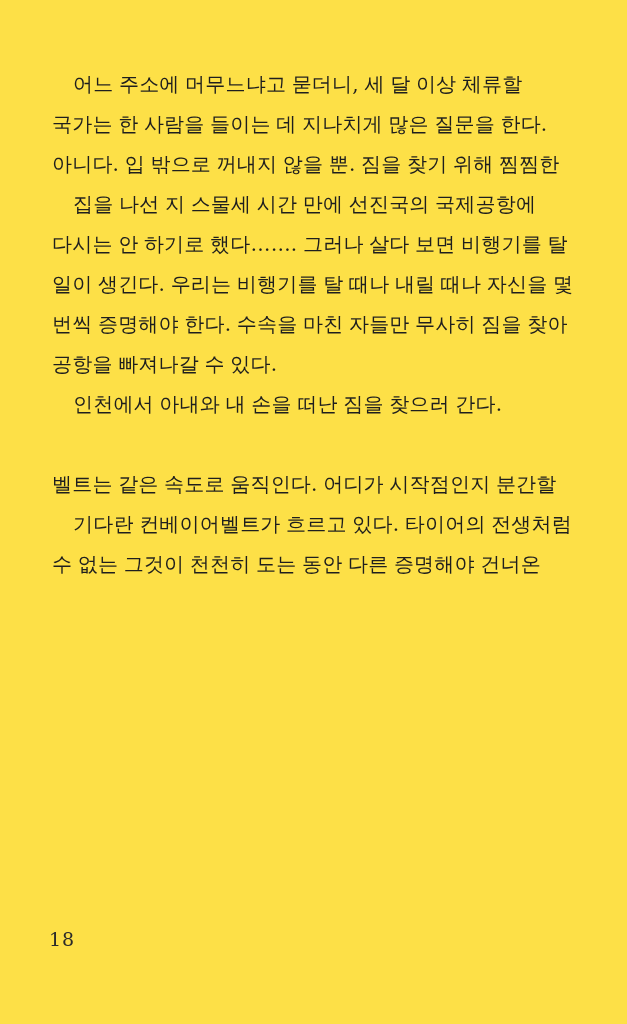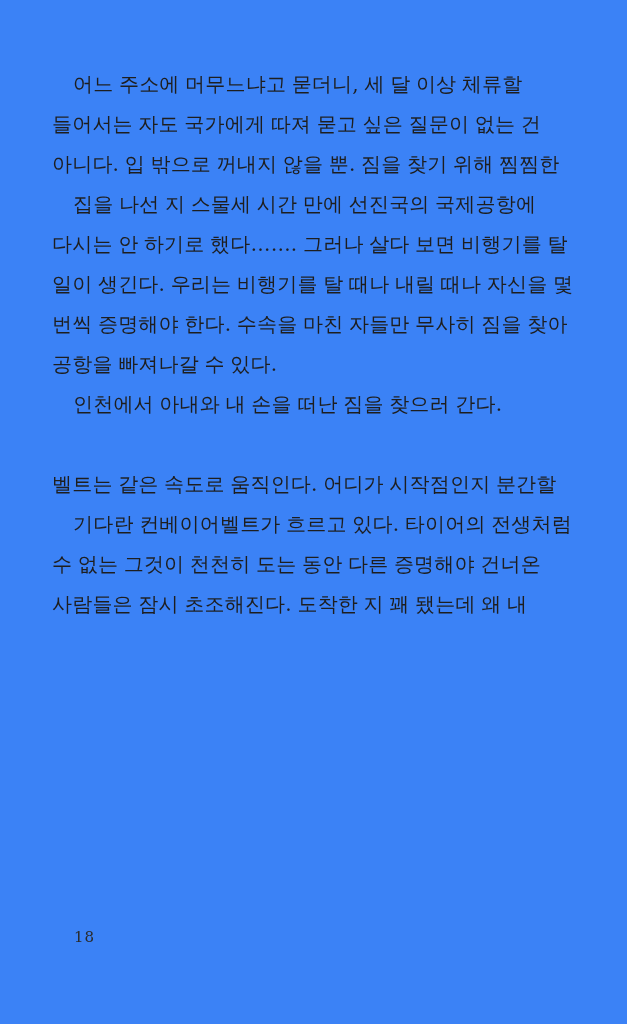--- a/index.html
+++ b/index.html
@@ -9,21 +9,21 @@
   body {
     width: 627px;
     height: 1024px;
     background: #f4f4f4;
     font-family: "DejaVu Serif", "Liberation Serif", serif;
   }
   .page {
     position: relative;
     width: 627px;
     height: 1024px;
-    background: #3b82f6;
+    background: #fde047;
     overflow: hidden;
   }
   .text-block {
     position: absolute;
     left: 52px;
     top: 64px;
     width: 545px;
     color: #1e1e1e;
     font-size: 20px;
     line-height: 40px;
@@ -35,41 +35,40 @@
     height: 40px;
   }
   .line.indent {
     padding-left: 21px;
   }
   .line.blank {
     height: 40px;
   }
   .page-number {
     position: absolute;
-    left: 74px;
+    left: 49px;
     top: 928px;
-    font-size: 15px;
+    font-size: 19px;
     letter-spacing: 1px;
     color: #2a2a2a;
   }
 </style>
 </head>
 <body>
 
 <div class="page">
   <div class="text-block" id="text-block">
       <div class="line indent">어느 주소에 머무느냐고 묻더니, 세 달 이상 체류할</div>
-      <div class="line">들어서는 자도 국가에게 따져 묻고 싶은 질문이 없는 건</div>
+      <div class="line">국가는 한 사람을 들이는 데 지나치게 많은 질문을 한다.</div>
       <div class="line">아니다. 입 밖으로 꺼내지 않을 뿐. 짐을 찾기 위해 찜찜한</div>
       <div class="line indent">집을 나선 지 스물세 시간 만에 선진국의 국제공항에</div>
       <div class="line">다시는 안 하기로 했다……. 그러나 살다 보면 비행기를 탈</div>
       <div class="line">일이 생긴다. 우리는 비행기를 탈 때나 내릴 때나 자신을 몇</div>
       <div class="line">번씩 증명해야 한다. 수속을 마친 자들만 무사히 짐을 찾아</div>
       <div class="line">공항을 빠져나갈 수 있다.</div>
       <div class="line indent">인천에서 아내와 내 손을 떠난 짐을 찾으러 간다.</div>
       <div class="line blank"></div>
       <div class="line">벨트는 같은 속도로 움직인다. 어디가 시작점인지 분간할</div>
       <div class="line indent">기다란 컨베이어벨트가 흐르고 있다. 타이어의 전생처럼</div>
       <div class="line">수 없는 그것이 천천히 도는 동안 다른 증명해야 건너온</div>
-      <div class="line">사람들은 잠시 초조해진다. 도착한 지 꽤 됐는데 왜 내</div>
     </div>
   <div class="page-number">18</div>
 </div>
 
 </body></html>

